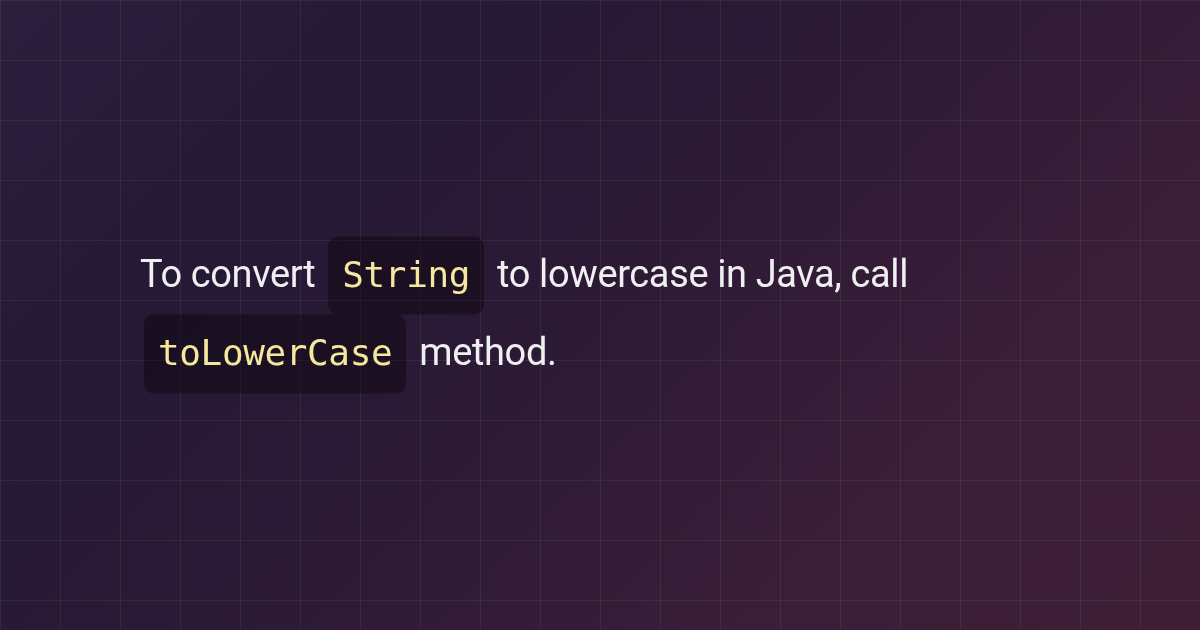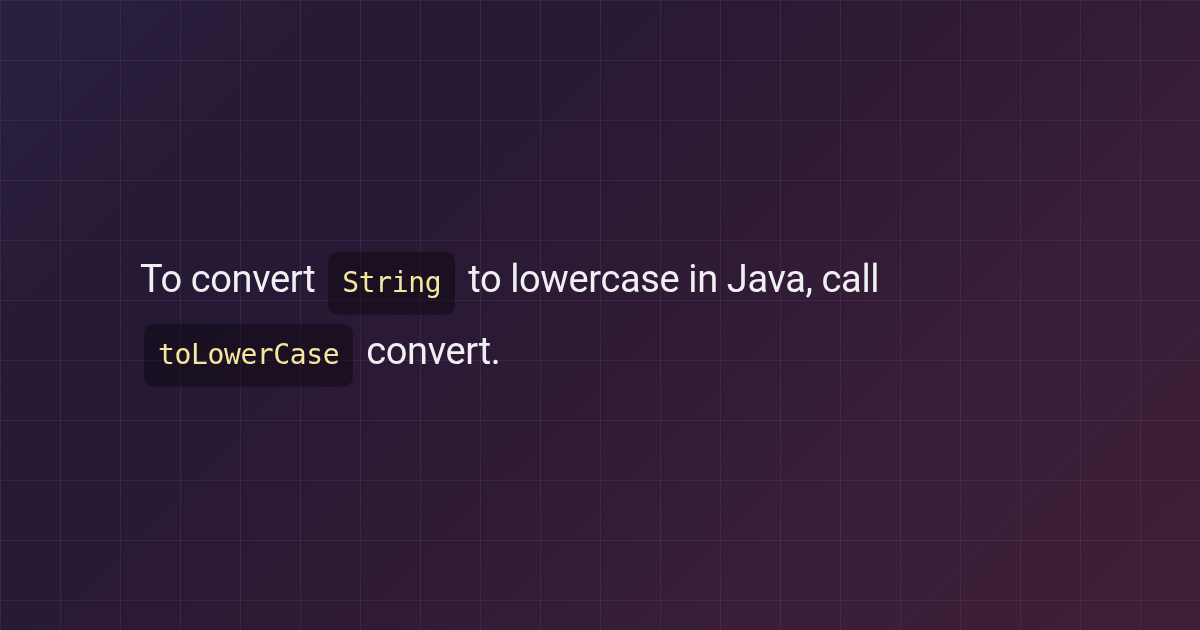--- a/index.html
+++ b/index.html
@@ -46,28 +46,28 @@
       font-weight: 400;
       letter-spacing: -0.01em;
     }
     
     .code-inline {
       font-family: ui-monospace, "SF Mono", Menlo, Monaco, Consolas, monospace;
       background-color: rgba(0, 0, 0, 0.35);
       color: #f5e79e;
       padding: 4px 14px 6px 14px;
       border-radius: 10px;
-      font-size: 28px;
+      font-size: 36px;
       display: inline-block;
       vertical-align: baseline;
       margin: 0 4px;
     }
   </style>
 </head>
 <body>
 
 <div class="grid-overlay"></div>
 
 <div class="content">
   <p class="text-block">
-    <span>To convert </span><span class="code-inline">String</span><span> to lowercase in Java, call </span><span class="code-inline">toLowerCase</span><span> convert.</span>
+    <span>To convert </span><span class="code-inline">String</span><span> to lowercase in Java, call </span><span class="code-inline">toLowerCase</span><span> method.</span>
   </p>
 </div>
 
 </body></html>

